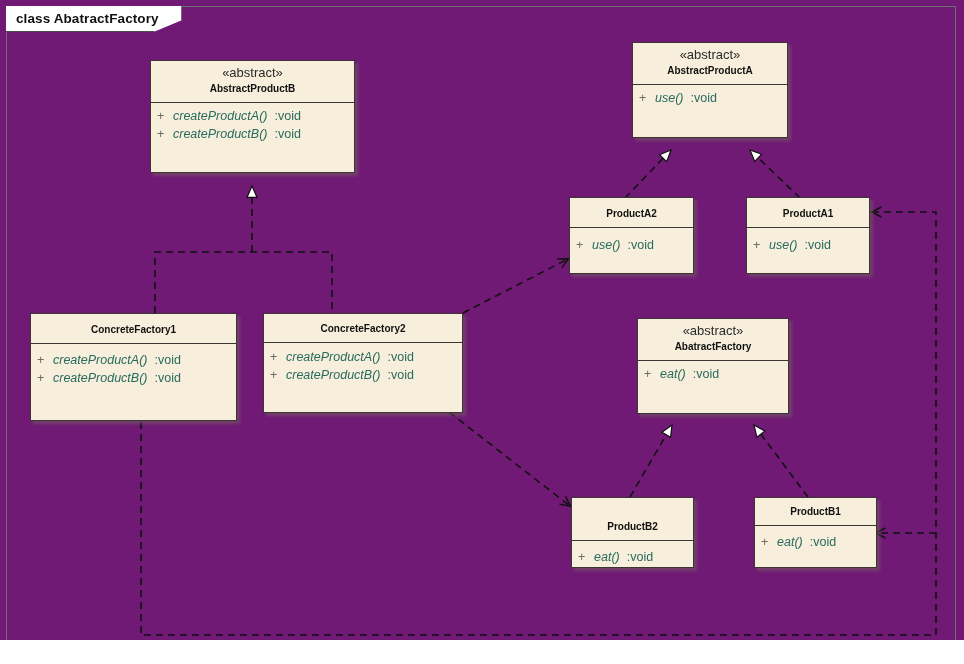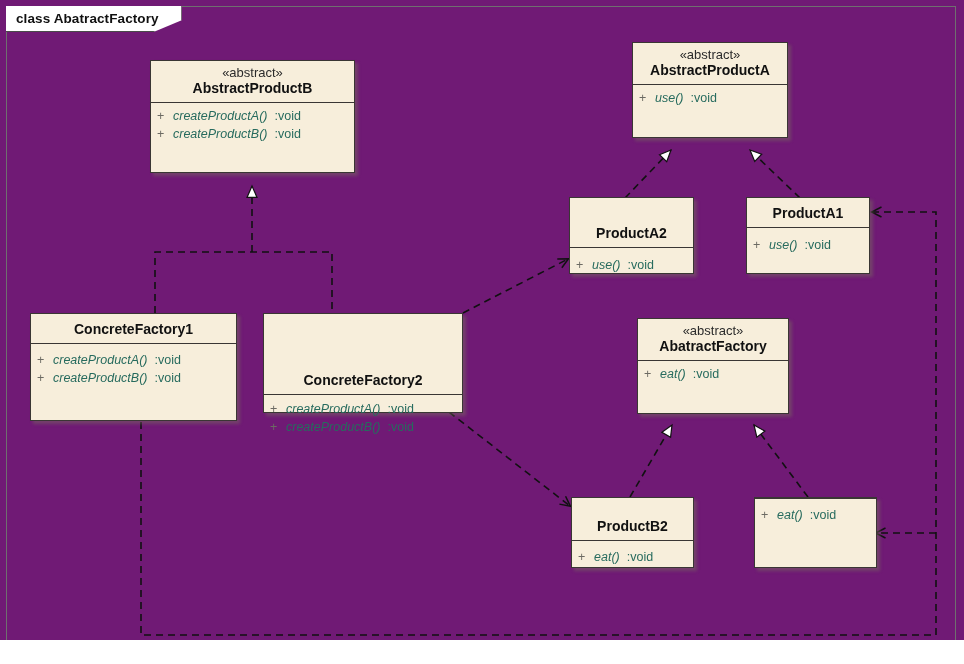--- a/index.html
+++ b/index.html
@@ -14,21 +14,21 @@
         box-sizing:border-box;padding:0 22px 0 10px;display:flex;align-items:center;
         font-size:13.5px;font-weight:bold;color:#111;letter-spacing:.1px;
         clip-path:polygon(0 0,100% 0,100% 55%,84% 100%,0 100%);}
   #frame-label-inner{white-space:nowrap;}
 
   
   .cls{position:absolute;background:#f7eedb;border:1px solid #3a3634;box-sizing:border-box;
        box-shadow:3px 3px 3px rgba(120,110,95,.45);}
   .cls .head{padding:4px 6px 5px;text-align:center;}
   .cls .stereo{font-size:13px;color:#2b2b2b;line-height:15px;}
-  .cls .name{font-size:14px;font-weight:bold;color:#111;line-height:17px;}
+  .cls .name{font-size:10px;font-weight:bold;color:#111;line-height:17px;}
   .cls .sep{height:1px;background:#3a3634;}
   .cls .ops{padding:4px 6px 5px 6px;}
   .op{display:flex;align-items:baseline;font-size:12.5px;line-height:18px;color:#276b5e;white-space:nowrap;}
   .op .vis{color:#6c6a63;width:16px;display:inline-block;flex:0 0 16px;}
   .op .sig{flex:0 0 auto;font-style:italic;}
   .op .typ{margin-left:7px;color:#276b5e;}
 
   
   #wires{position:absolute;left:0;top:0;width:964px;height:664px;pointer-events:none;}
 </style>
@@ -108,21 +108,21 @@
     <div class="ops">
       <div class="op">
         <span class="vis">+</span>
         <span class="sig">use()</span>
         <span class="typ">:void</span>
       </div>
     </div>
   </div>
 
   <div class="cls" style="left:569px;top:197px;width:125px;height:77px;">
-    <div class="head" style="padding-top:7px;margin-top:20px;">
+    <div class="head" style="padding-top:7px;">
       <div class="name">ProductA2</div>
     </div>
     <div class="sep"></div>
     <div class="ops" style="padding-top:8px;">
       <div class="op">
         <span class="vis">+</span>
         <span class="sig">use()</span>
         <span class="typ">:void</span>
       </div>
     </div>
@@ -155,21 +155,21 @@
       </div>
       <div class="op">
         <span class="vis">+</span>
         <span class="sig">createProductB()</span>
         <span class="typ">:void</span>
       </div>
     </div>
   </div>
 
   <div class="cls" style="left:263px;top:313px;width:200px;height:100px;">
-    <div class="head" style="padding-top:22px;margin-top:36px;">
+    <div class="head" style="padding-top:6px;">
       <div class="name">ConcreteFactory2</div>
     </div>
     <div class="sep"></div>
     <div class="ops" style="padding-top:5px;">
       <div class="op">
         <span class="vis">+</span>
         <span class="sig">createProductA()</span>
         <span class="typ">:void</span>
       </div>
       <div class="op">
@@ -203,20 +203,23 @@
     <div class="ops" style="padding-top:7px;">
       <div class="op">
         <span class="vis">+</span>
         <span class="sig">eat()</span>
         <span class="typ">:void</span>
       </div>
     </div>
   </div>
 
   <div class="cls" style="left:754px;top:497px;width:123px;height:71px;">
+    <div class="head" style="padding-top:5px;">
+      <div class="name">ProductB1</div>
+    </div>
     <div class="sep"></div>
     <div class="ops" style="padding-top:7px;">
       <div class="op">
         <span class="vis">+</span>
         <span class="sig">eat()</span>
         <span class="typ">:void</span>
       </div>
     </div>
   </div>
 

